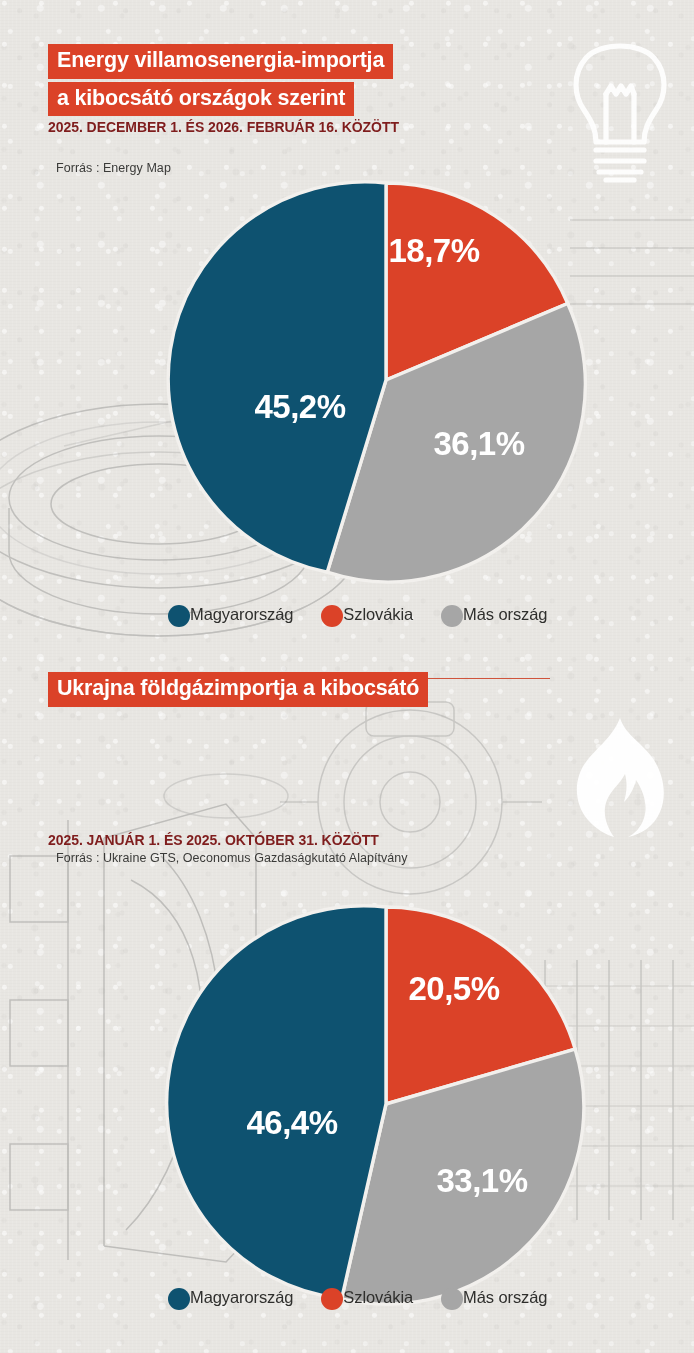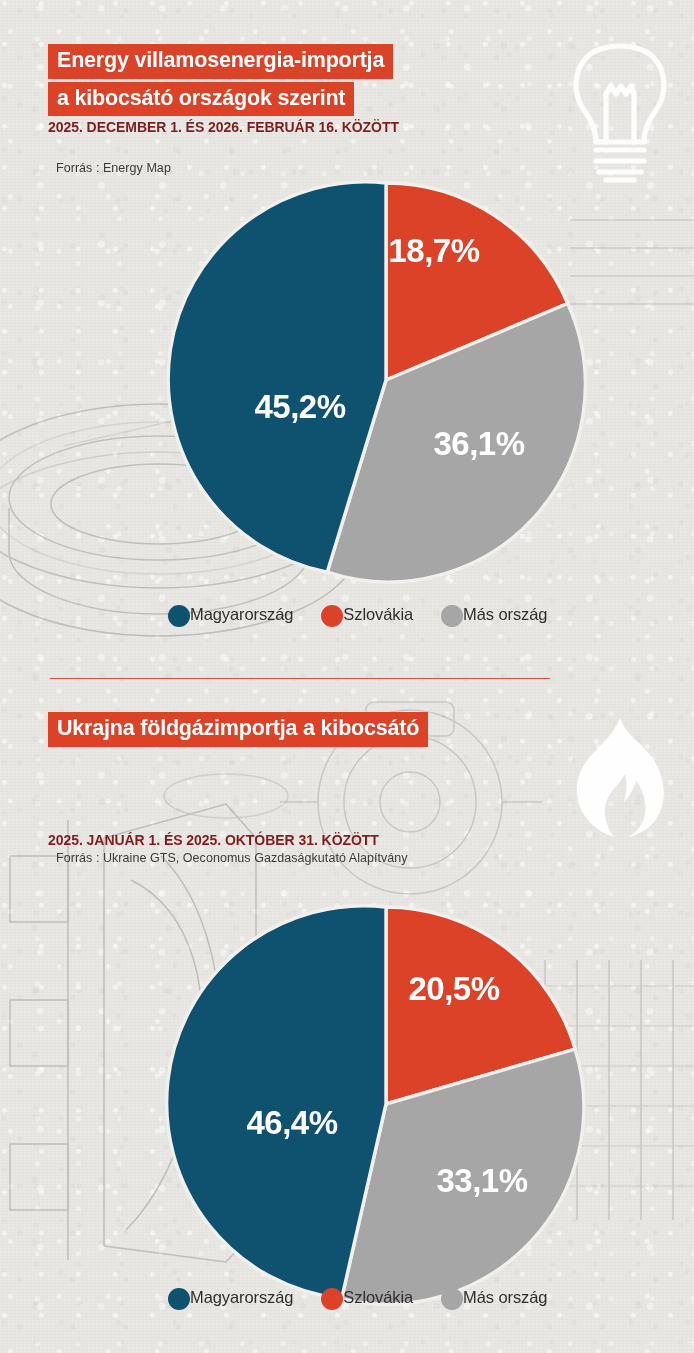--- a/index.html
+++ b/index.html
@@ -263,21 +263,21 @@
 
   <div class="section">
 
     <svg class="sec-icon" style="left:568px; top:716px; width:100px; height:126px;" viewBox="0 0 100 126">
       <path d="M52 2 C44 22 30 30 18 46 C5 63 6 88 20 104 C28 113 38 119 46 121
                C38 110 34 96 39 84 C43 74 52 68 57 58 C60 70 58 78 56 86
                C62 80 66 72 68 64 C76 76 80 90 76 102 C73 112 66 118 60 121
                C74 118 86 110 92 96 C99 80 96 60 86 44 C74 26 58 20 52 2 Z" fill="#ffffff" opacity=".95"></path>
     </svg>
 
-    <div class="title-wrap" style="top:712px;">
+    <div class="title-wrap" style="top:672px;">
       <div class="title-line">Ukrajna földgázimportja a kibocsátó</div><br>
     </div>
 
     <div class="subtitle" style="top:790px;margin-top:42px;">2025. JANUÁR 1. ÉS 2025. OKTÓBER 31. KÖZÖTT</div>
 
     <div class="source" style="top:851px;">Forrás : Ukraine GTS, Oeconomus Gazdaságkutató Alapítvány</div>
 
     <div class="pie-wrap" style="left:186px; top:904px; width:400px; height:400px;">
       <svg viewBox="0 0 400 400" width="400" height="400">
 

